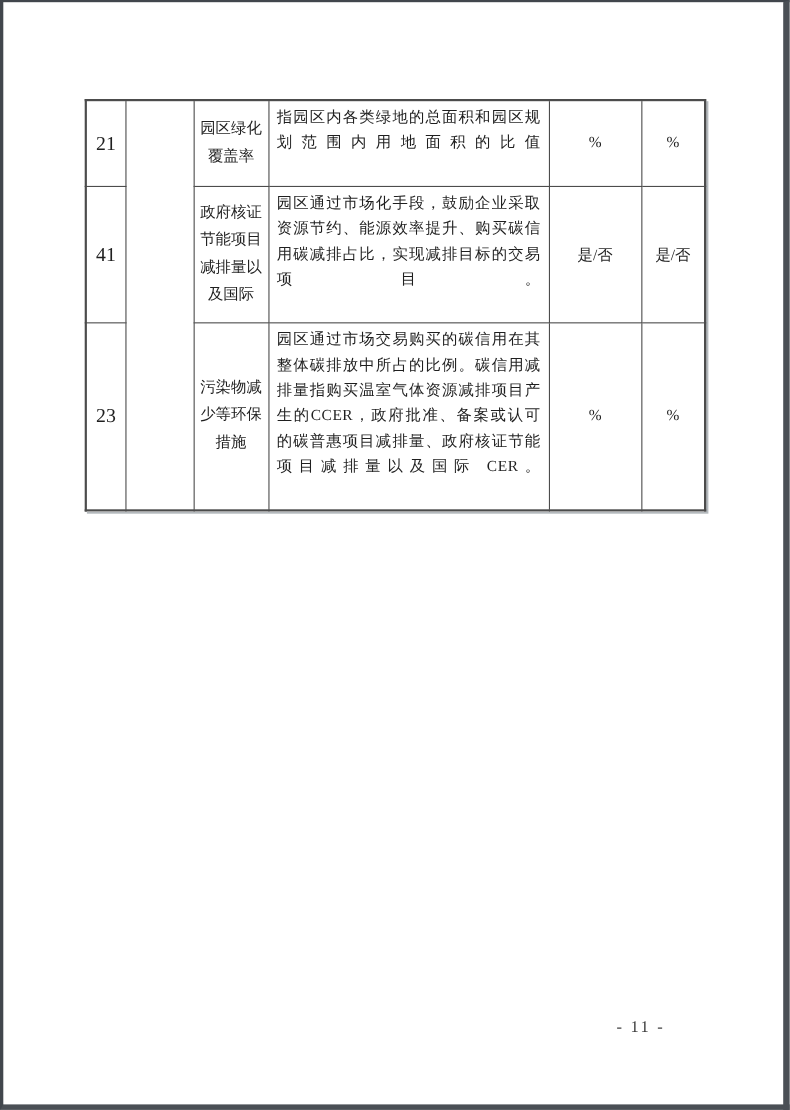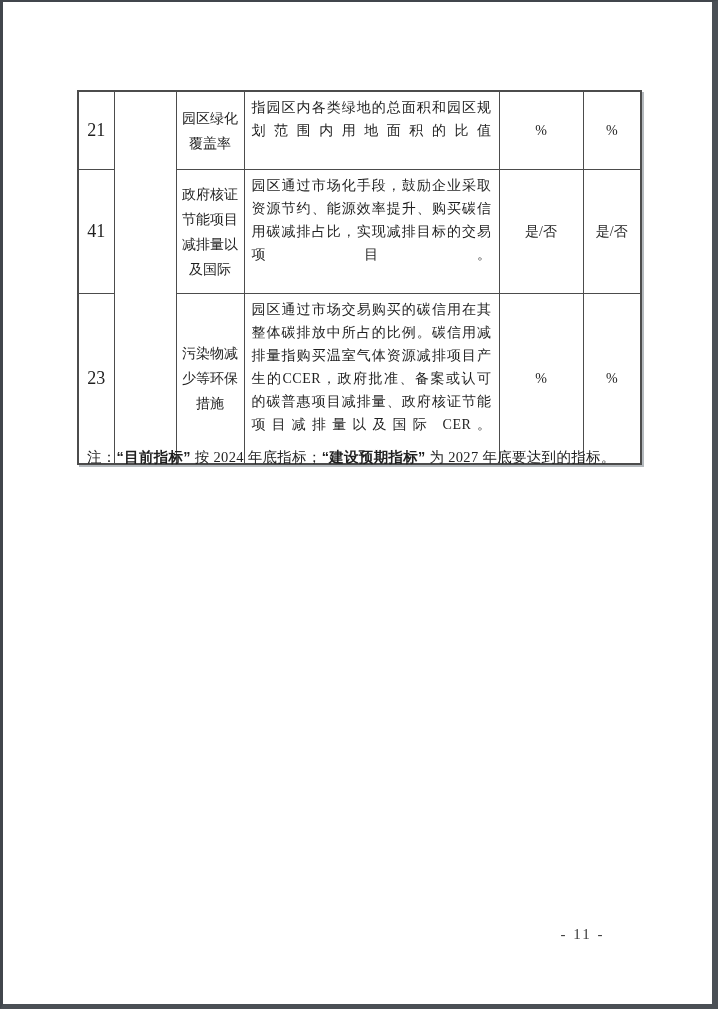--- a/index.html
+++ b/index.html
@@ -30,21 +30,21 @@
     box-shadow: 2px 2px 0 0 #b4b9bd;
     font-size: 14px;
   }
   table.indicator-table td {
     border: 1px solid #4c4c4c;
     vertical-align: middle;
     background: #fff;
   }
   td.c-no     { width: 36px;  text-align: center; font-size: 18px; }
   td.c-cat    { width: 62px; }
-  td.c-name   { width: 68px;  text-align: center; line-height: 25px; padding: 2px 3px; }
+  td.c-name   { width: 68px;  text-align: center; line-height: 25px; padding: 2px 3px; font-family: Liberation Mono, monospace; }
   td.c-desc   { width: 255px; text-align: justify; line-height: 23px; padding: 4px 7px;
                 letter-spacing: 0.5px; }
   td.c-desc:after { content: ""; display: inline-block; width: 100%; }
   td.c-val    { width: 84px;  text-align: center; }
   td.c-val2   { width: 58px;  text-align: center; }
   tr.r-21 { height: 65px; }
   tr.r-22 { height: 113px; }
   tr.r-23 { height: 155px; }
 
   
@@ -97,19 +97,16 @@
     <tr class="r-23">
       <td class="c-no">23</td>
       <td class="c-name">污染物减少等环保措施</td>
       <td class="c-desc">园区通过市场交易购买的碳信用在其整体碳排放中所占的比例。碳信用减排量指购买温室气体资源减排项目产生的CCER，政府批准、备案或认可的碳普惠项目减排量、政府核证节能项目减排量以及国际 CER。</td>
       <td class="c-val">%</td>
       <td class="c-val2">%</td>
     </tr>
   </tbody>
     </table>
 
-  <div class="note">
-    <span>注：</span><b>“目前指标”</b><span> 按 2024 年底指标；</span><b>“建设预期指标”</b><span> 为 2027 年底要达到的指标。</span>
-  </div>
 
   <div class="page-number">- 11 -</div>
 
 </div>
 
 </body></html>

